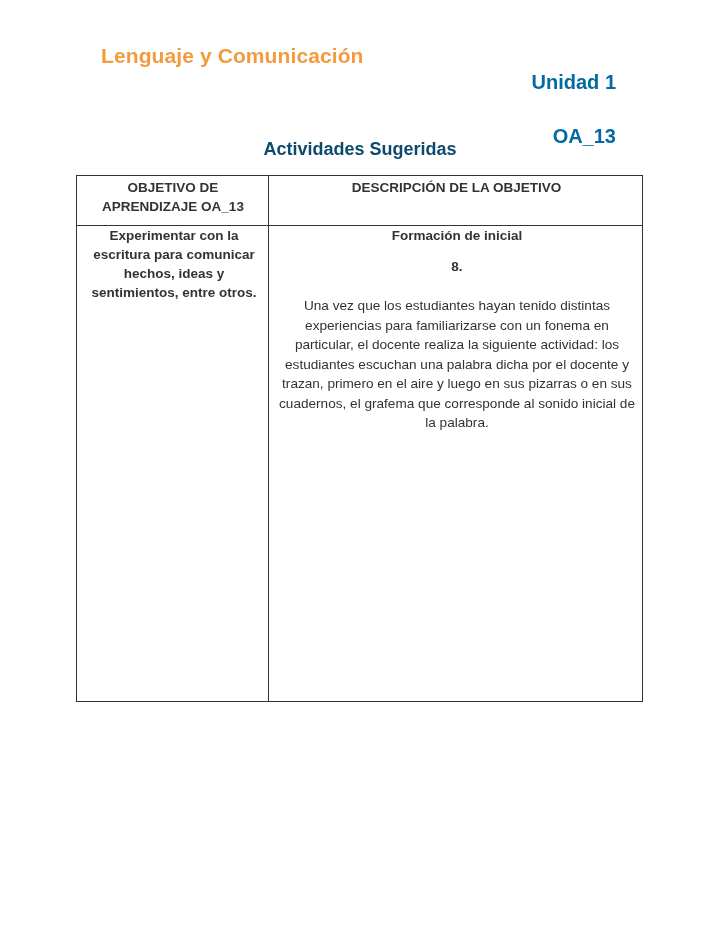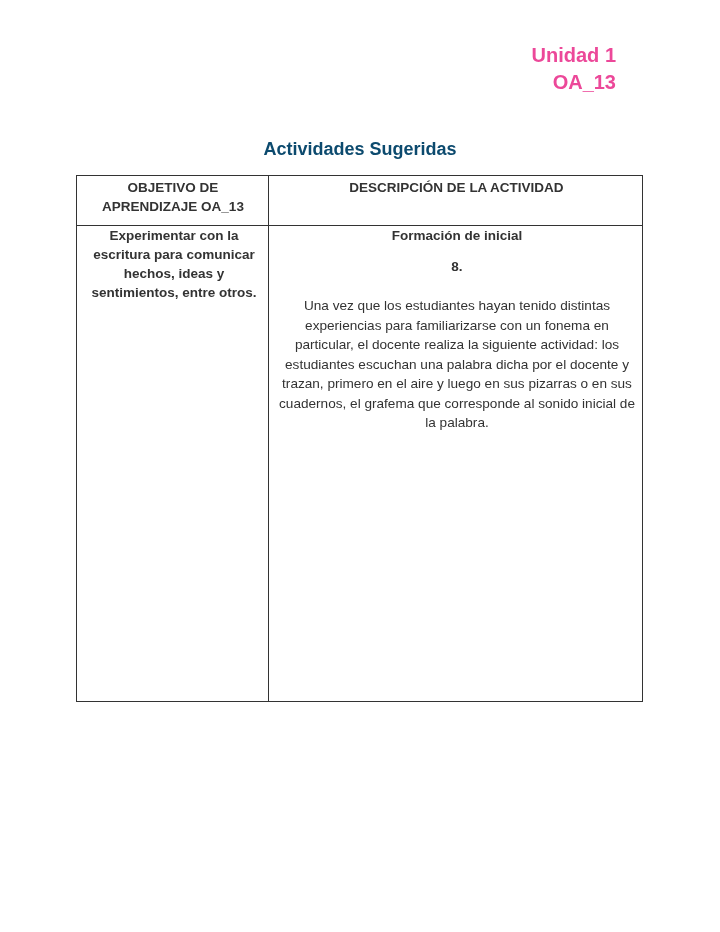--- a/index.html
+++ b/index.html
@@ -35,22 +35,23 @@
     }
     .grade {
       font-size: 20px;
       font-weight: bold;
       color: #111111;
       line-height: 26px;
     }
     .unit, .oa {
       font-size: 20px;
       font-weight: bold;
-      color: #ec4899;
+      color: #0369a1;
       line-height: 26px;
+      margin-top: 27px;
     }
     .unit { line-height: 27px; }
     .section-title {
       position: absolute;
       left: 0;
       width: 720px;
       top: 139px;
       text-align: center;
       font-size: 18px;
       font-weight: bold;
@@ -123,35 +124,36 @@
       margin-top: 20px;
       font-weight: normal;
       font-size: 13.6px;
       line-height: 19.5px;
     }
   </style>
 </head>
 <body>
 
 <div class="header-left">
+  <div class="subject">Lenguaje y Comunicación</div>
 </div>
 
 <div class="header-right">
   <div class="unit">Unidad 1</div>
   <div class="oa">OA_13</div>
 </div>
 
 <div class="section-title">Actividades Sugeridas</div>
 
 <div class="activity-table">
   <div class="col-divider"></div>
   <div class="row-divider"></div>
 
   <div class="cell hdr-obj">OBJETIVO DE APRENDIZAJE OA_13</div>
-  <div class="cell hdr-desc">DESCRIPCIÓN DE LA ACTIVIDAD</div>
+  <div class="cell hdr-desc">DESCRIPCIÓN DE LA OBJETIVO</div>
 
   <div class="cell obj-text">Experimentar con la escritura para comunicar hechos, ideas y sentimientos, entre otros.</div>
 
   <div class="cell desc-cell">
     <div class="desc-title">Formación de inicial</div>
     <div class="desc-number">8.</div>
     <div class="desc-body">Una vez que los estudiantes hayan tenido distintas experiencias para familiarizarse con un fonema en particular, el docente realiza la siguiente actividad: los estudiantes escuchan una palabra dicha por el docente y trazan, primero en el aire y luego en sus pizarras o en sus cuadernos, el grafema que corresponde al sonido inicial de la palabra.</div>
   </div>
 </div>
 

